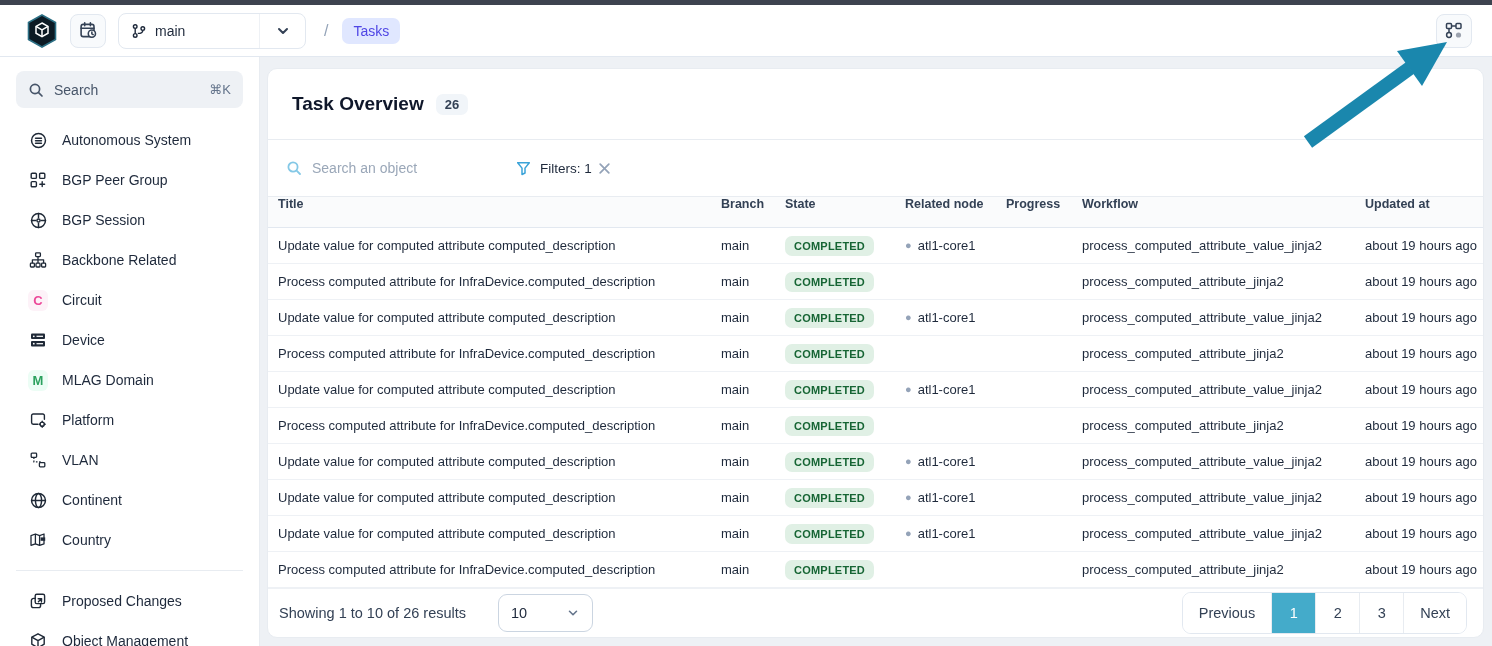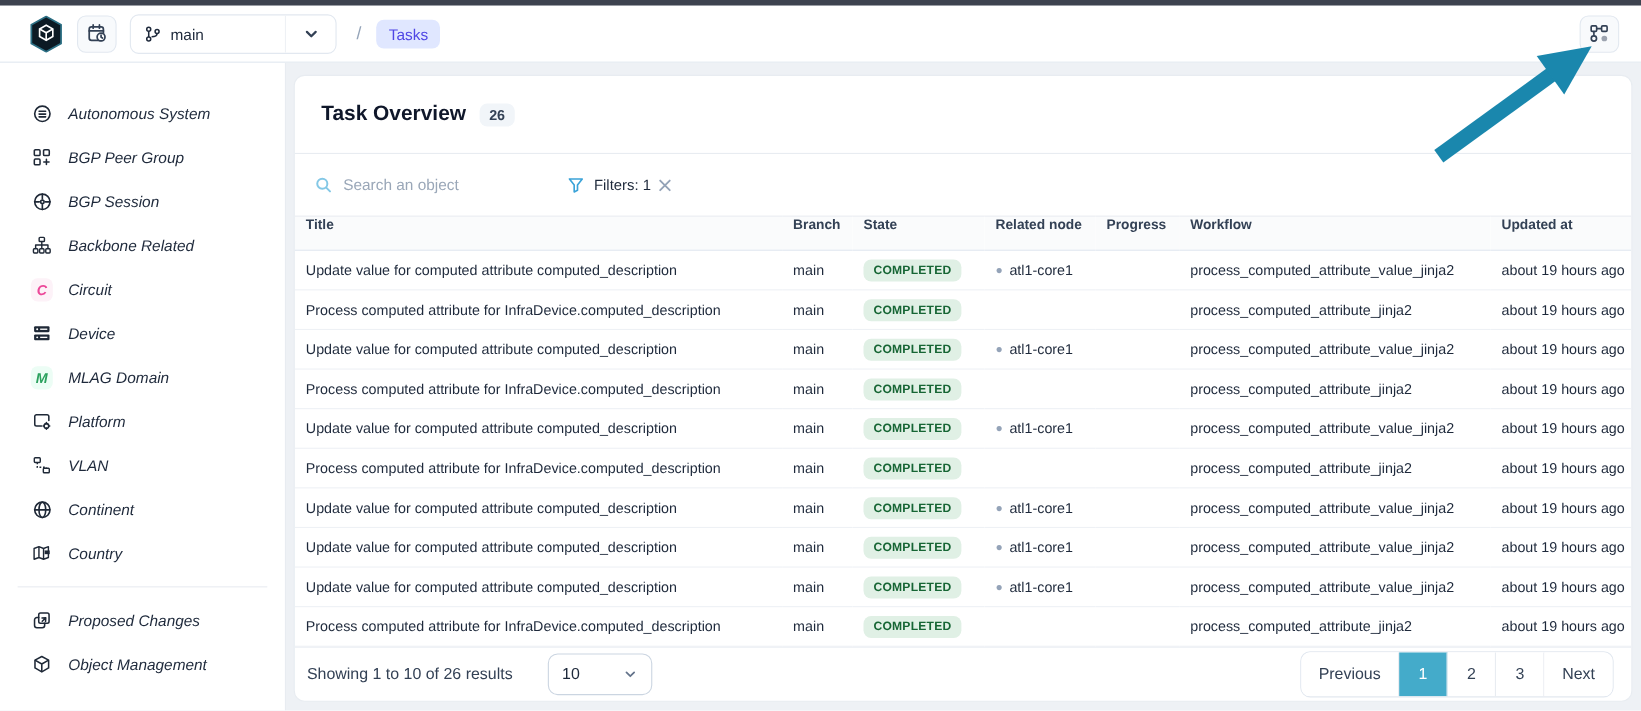--- a/index.html
+++ b/index.html
@@ -19,21 +19,21 @@
   .crumb-sep { color:#94a3b8; font-size:16px; margin:0 2px 0 6px; }
   .crumb-chip { background:#e0e7ff; color:#4f46e5; font-size:14px; padding:5px 11px; border-radius:7px; cursor:pointer; }
   .topbar-right { display:flex; align-items:center; }
 
   
   .sidebar { position:absolute; top:57px; left:0; width:260px; height:589px; background:#fff; border-right:1px solid #e8ecf1; padding:14px 16px 0 16px; z-index:4; }
   .side-search { height:37px; background:#eef1f5; border-radius:8px; display:flex; align-items:center; gap:10px; padding:0 12px; color:#475569; cursor:pointer; }
   .side-search .ph { flex:1; font-size:14px; color:#475569; }
   .side-search .kbd { font-size:13px; color:#64748b; }
   .side-nav { margin-top:12px; }
-  .side-item { height:40px; display:flex; align-items:center; gap:14px; padding:0 12px; border-radius:8px; font-size:14px; font-weight:500; color:#1e293b; cursor:pointer;font-style:italic; }
+  .side-item { height:40px; display:flex; align-items:center; gap:14px; padding:0 12px; border-radius:8px; font-size:14px; font-weight:500; color:#1e293b; cursor:pointer; }
   .side-item .ic { width:20px; height:20px; display:flex; align-items:center; justify-content:center; color:#1f2937; flex:none; }
   .letter-badge { width:21px; height:21px; border-radius:6px; display:flex; align-items:center; justify-content:center; font-size:13px; font-weight:700; }
   .letter-c { background:#fdf2f8; color:#ec4899; }
   .letter-m { background:#ecfdf5; color:#2ba15e; }
   .side-divider { border-top:1px solid #e8ecf1; margin:10px 0 10px 0; }
 
   
   .card { position:absolute; left:267px; top:68px; width:1217px; height:570px; background:#fff; border:1px solid #e8ecf1; border-radius:10px; display:flex; flex-direction:column; overflow:hidden; z-index:3; }
   .card-header { height:71px; display:flex; align-items:center; gap:12px; padding:0 24px; border-bottom:1px solid #e8ecf1; flex:none; }
   .card-title { font-size:19px; font-weight:700; color:#0f172a; }
@@ -125,20 +125,30 @@
           <line x1="4" y1="6.5" x2="4" y2="10.5"></line>
           <circle cx="4" cy="13" r="2.4"></circle>
           <circle cx="13.5" cy="13" r="2.6" fill="#9ca3af" stroke="none"></circle>
         </svg>
       </span>
     </button>
   </div>
 </header>
 
 <aside class="sidebar">
+  <div class="side-search">
+    <span>
+      <svg class="li" width="16" height="16" viewBox="0 0 16 16" fill="none" stroke="#475569" stroke-width="1.7" stroke-linecap="round">
+          <circle cx="7" cy="7" r="4.6"></circle>
+          <line x1="10.6" y1="10.6" x2="14" y2="14"></line>
+        </svg>
+    </span>
+    <span class="ph">Search</span>
+    <span class="kbd">⌘K</span>
+  </div>
 
   <nav class="side-nav">
     <div class="side-item">
       <span class="ic">
         <svg class="li" width="19" height="19" viewBox="0 0 18 18" fill="none" stroke="currentColor" stroke-width="1.4" stroke-linecap="round">
             <circle cx="9" cy="9" r="6.6"></circle>
             <line x1="6.2" y1="6.8" x2="11.8" y2="6.8"></line>
             <line x1="6.2" y1="9.2" x2="11.8" y2="9.2"></line>
             <line x1="6.2" y1="11.6" x2="11.8" y2="11.6"></line>
           </svg>

